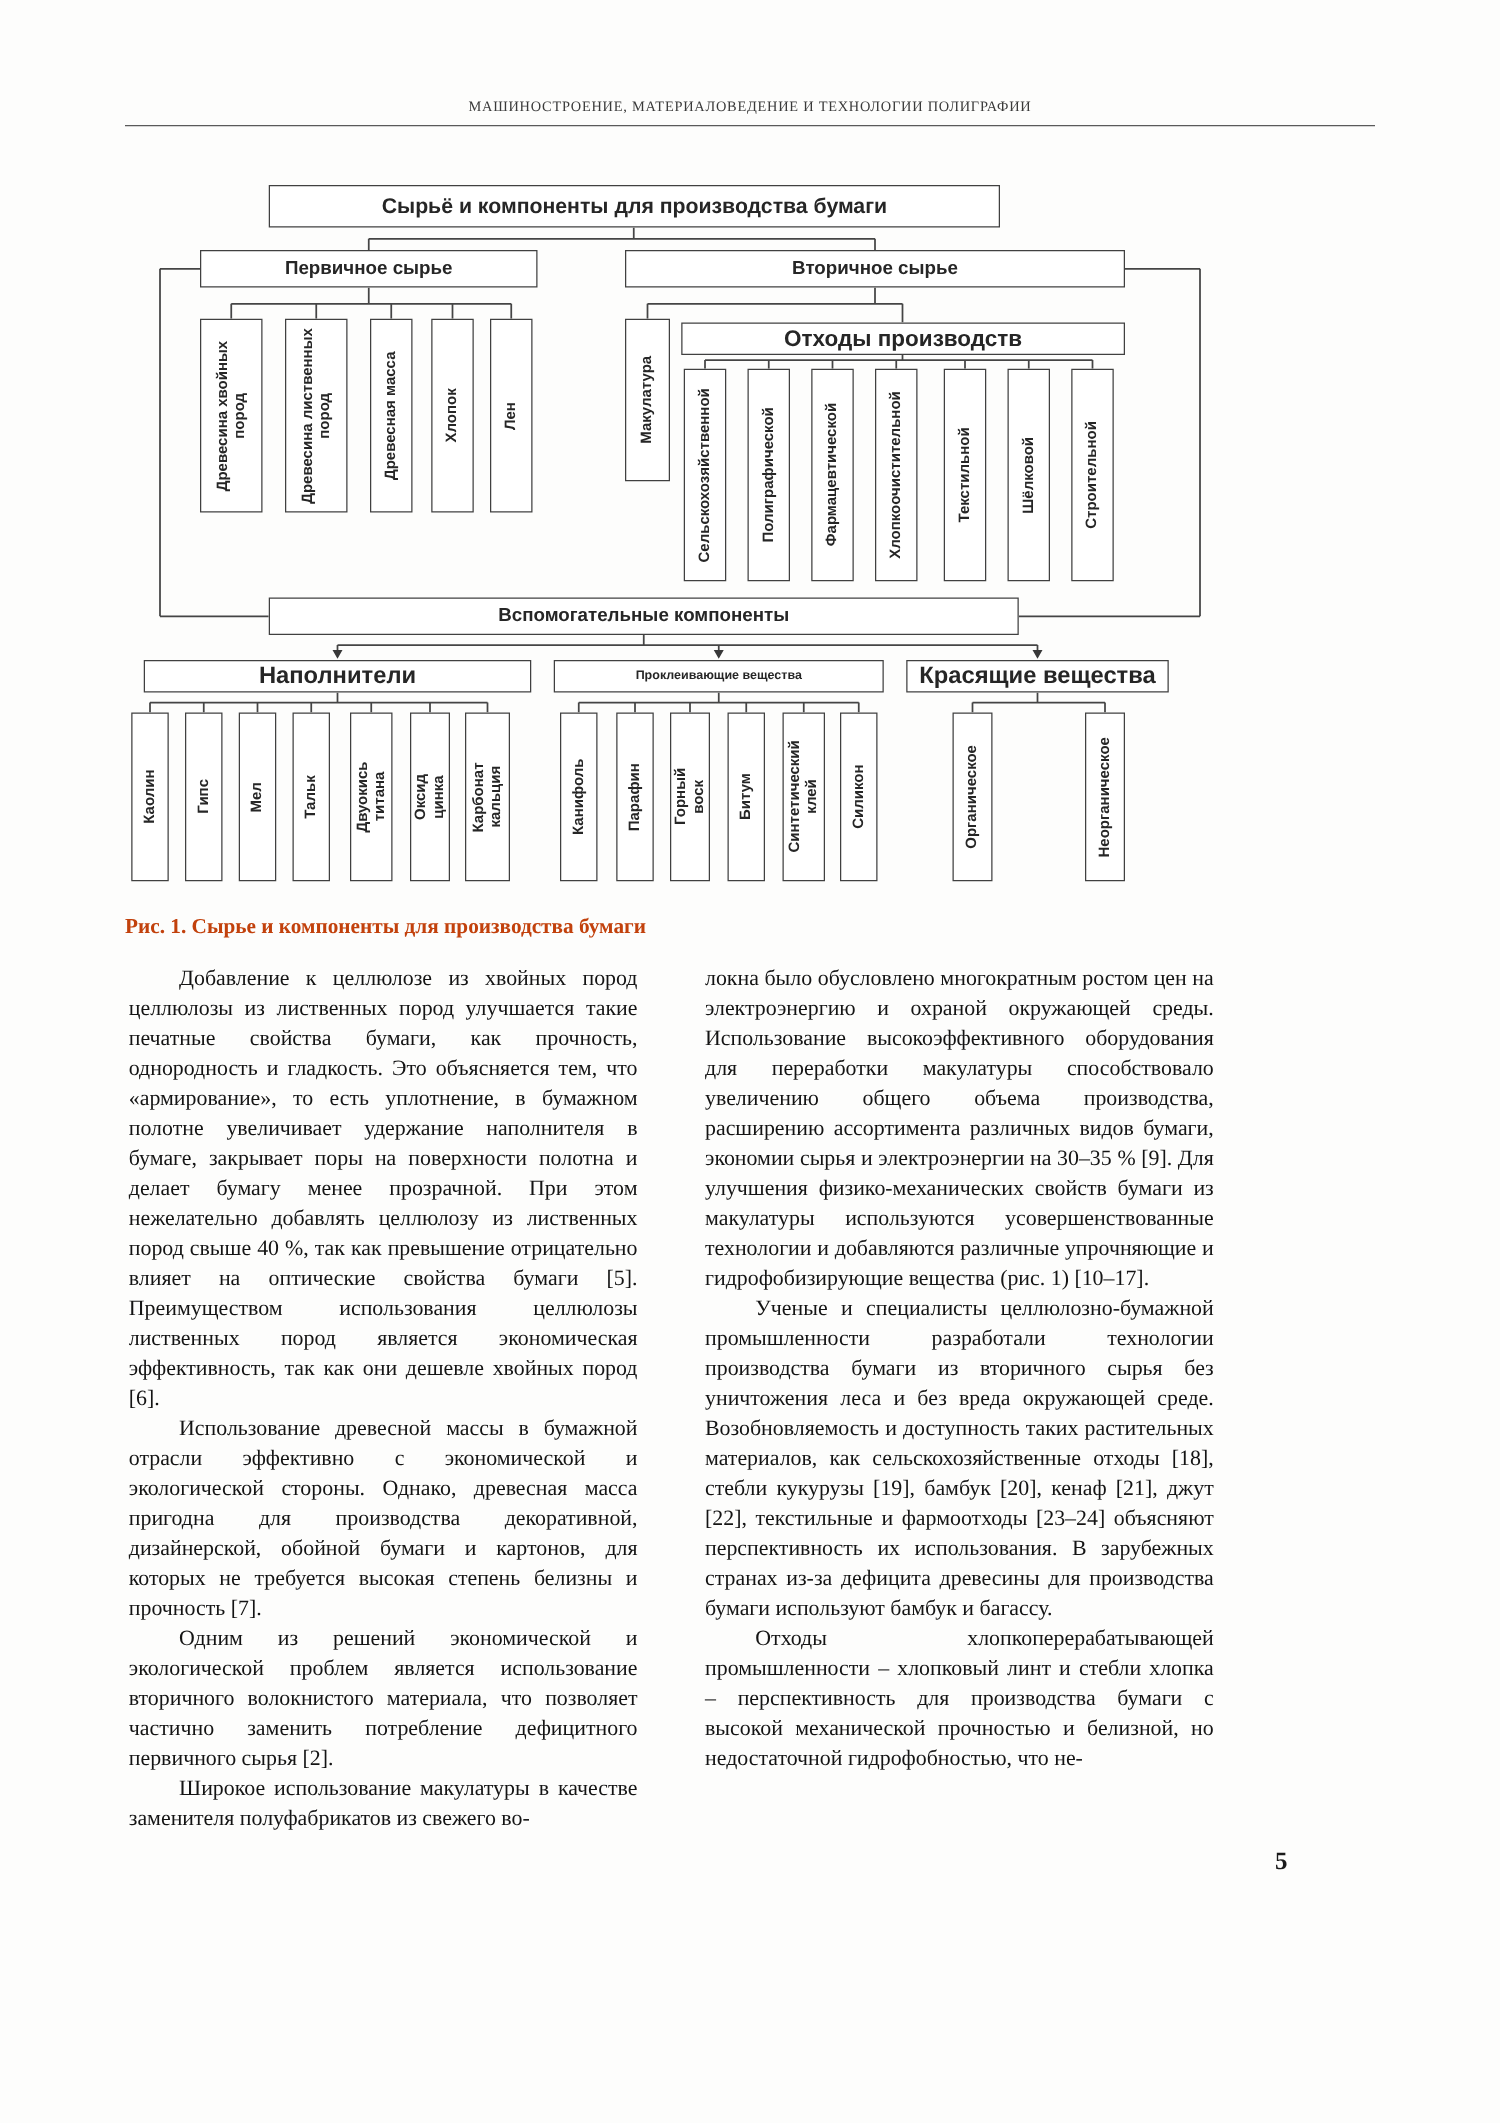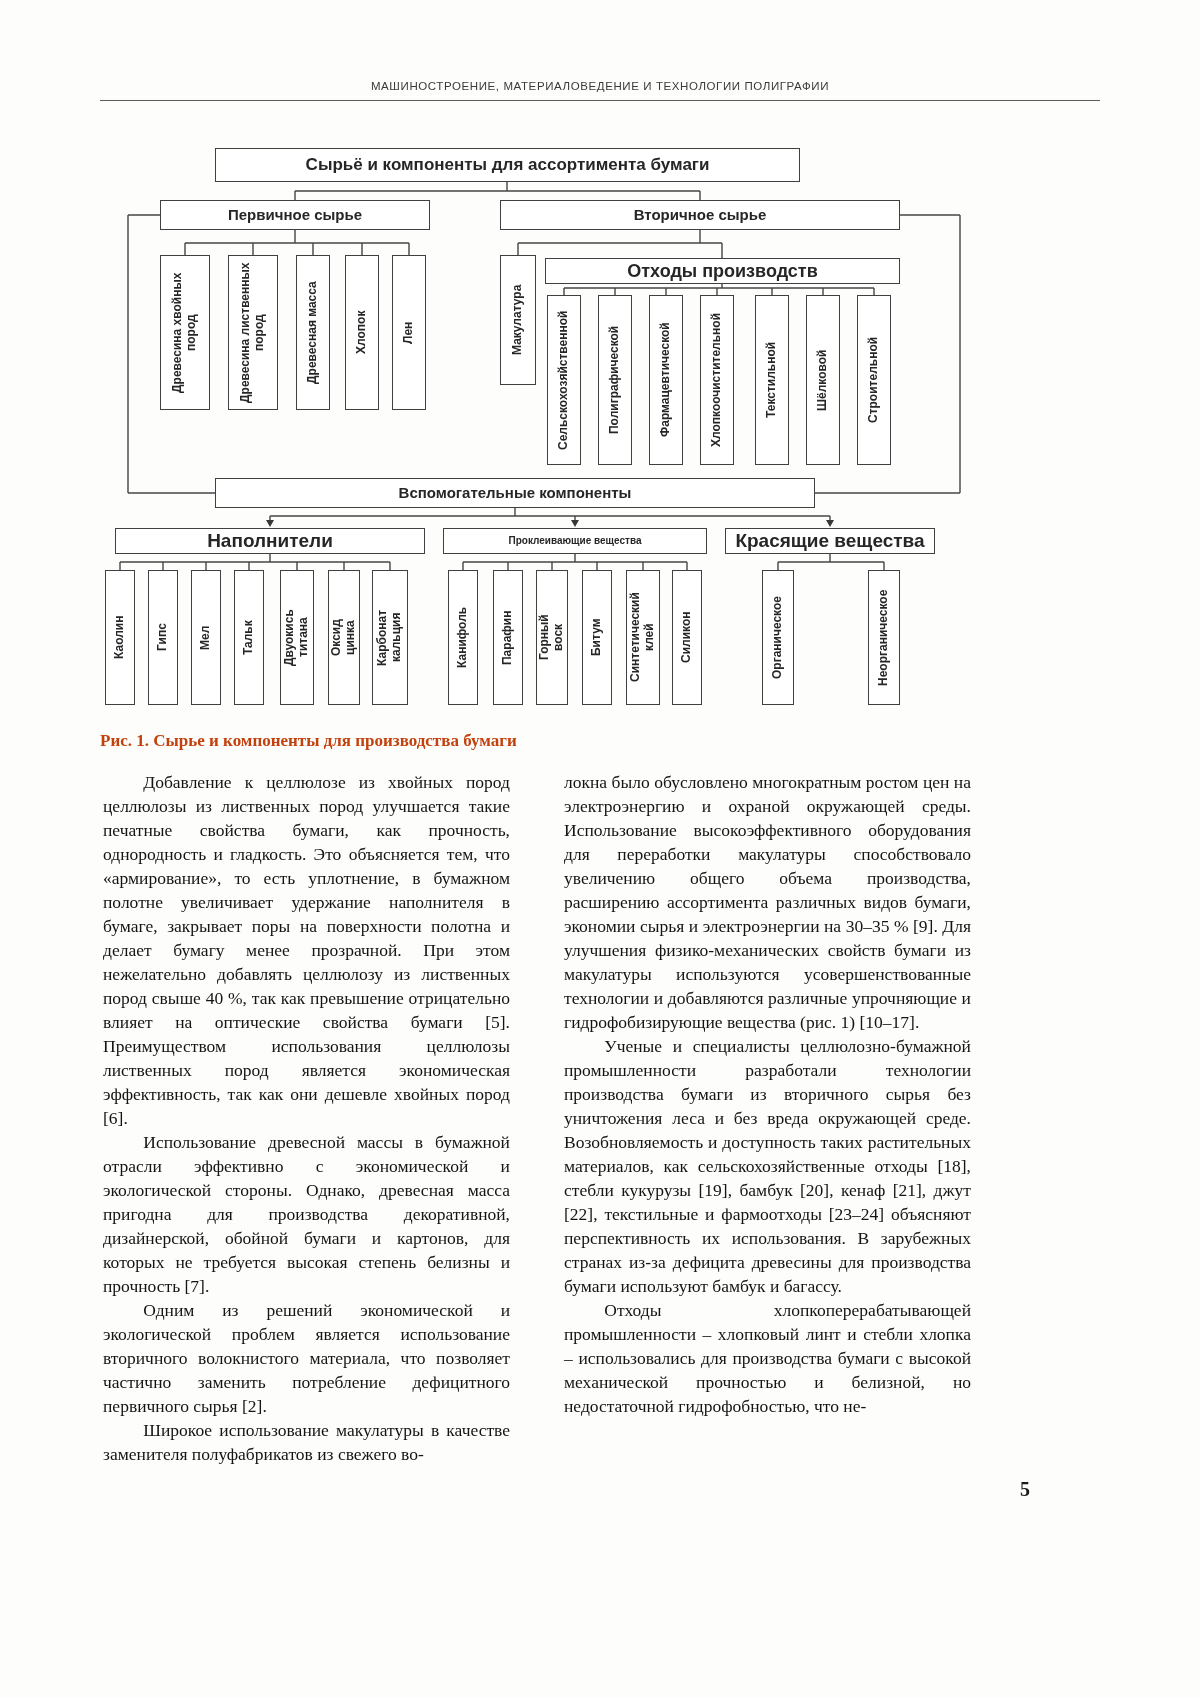--- a/index.html
+++ b/index.html
@@ -3,21 +3,21 @@
 <meta charset="utf-8">
 <style>
   * { margin:0; padding:0; box-sizing:border-box; }
   html,body { background:#ffffff; }
   body {
     width:1200px; height:1698px; position:relative; overflow:hidden;
     font-family:"Liberation Serif", serif; color:#151515; background:#fdfdfc;
   }
   .header {
     position:absolute; top:80px; left:100px; width:1000px; text-align:center;
-    font-family:Liberation Sans, sans-serif; font-size:11.5px; letter-spacing:.6px; color:#3a3a3a;
+    font-family:Liberation Serif, serif; font-size:11.5px; letter-spacing:.6px; color:#3a3a3a;
   }
   .header-rule { position:absolute; top:100px; left:100px; width:1000px; border-top:1.5px solid #5a5a5a; }
 
   
   .diagram { position:absolute; top:140px; left:100px; width:1000px; height:575px; }
   .connectors { position:absolute; left:0; top:0; width:1000px; height:575px; }
   .dbox {
     position:absolute; background:#fff; border:1.6px solid #404040;
     display:flex; align-items:center; justify-content:center; text-align:center;
     font-family:"Liberation Sans", sans-serif; font-weight:bold; color:#262626;
@@ -48,21 +48,21 @@
              M622 144V148M464 148H774M464 148V155M515 148V155M566 148V155M617 148V155M672 148V155M723 148V155M774 148V155
              M60 75H28M28 75V353M28 353H115
              M800 75H860M860 75V353M860 353H715
              M415 368V376M170 376H730M170 376V384M475 376V384M730 376V384
              M170 414V422M20 422H290M20 422V430M63 422V430M106 422V430M149 422V430M197 422V430M244 422V430M290 422V430
              M475 414V422M363 422H587M363 422V430M408 422V430M452 422V430M497 422V430M543 422V430M587 422V430
              M730 414V422M678 422H784M678 422V430M784 422V430" stroke="#454545" stroke-width="1.4" fill="none"></path>
     <path d="M166 380H174L170 387ZM471 380H479L475 387ZM726 380H734L730 387Z" fill="#383838" stroke="none"></path>
   </svg>
 
-  <div class="dbox" style="left:115px;top:8px;width:585px;height:34px;font-size:17px">Сырьё и компоненты для ассортимента бумаги</div>
+  <div class="dbox" style="left:115px;top:8px;width:585px;height:34px;font-size:17px">Сырьё и компоненты для производства бумаги</div>
 
   <div class="dbox" style="left:60px;top:60px;width:270px;height:30px;font-size:15px">Первичное сырье</div>
   <div class="dbox" style="left:400px;top:60px;width:400px;height:30px;font-size:15px">Вторичное сырье</div>
 
   <div class="dbox v" style="left:60px;top:115px;width:50px;height:155px">Древесина хвойных пород</div>
   <div class="dbox v" style="left:128px;top:115px;width:50px;height:155px">Древесина лиственных пород</div>
   <div class="dbox v" style="left:196px;top:115px;width:34px;height:155px">Древесная масса</div>
   <div class="dbox v" style="left:245px;top:115px;width:34px;height:155px">Хлопок</div>
   <div class="dbox v" style="left:292px;top:115px;width:34px;height:155px">Лен</div>
 
@@ -113,17 +113,17 @@
 <div class="columns">
   <div class="col">
     <p>Добавление к целлюлозе из хвойных пород целлюлозы из лиственных пород улучшается такие печатные свойства бумаги, как прочность, однородность и гладкость. Это объясняется тем, что «армирование», то есть уплотнение, в бумажном полотне увеличивает удержание наполнителя в бумаге, закрывает поры на поверхности полотна и делает бумагу менее прозрачной. При этом нежелательно добавлять целлюлозу из лиственных пород свыше 40 %, так как превышение отрицательно влияет на оптические свойства бумаги [5]. Преимуществом использования целлюлозы лиственных пород является экономическая эффективность, так как они дешевле хвойных пород [6].</p>
     <p>Использование древесной массы в бумажной отрасли эффективно с экономической и экологической стороны. Однако, древесная масса пригодна для производства декоративной, дизайнерской, обойной бумаги и картонов, для которых не требуется высокая степень белизны и прочность [7].</p>
     <p>Одним из решений экономической и экологической проблем является использование вторичного волокнистого материала, что позволяет частично заменить потребление дефицитного первичного сырья [2].</p>
     <p>Широкое использование макулатуры в качестве заменителя полуфабрикатов из свежего во-</p>
   </div>
   <div class="col">
     <p class="noindent">локна было обусловлено многократным ростом цен на электроэнергию и охраной окружающей среды. Использование высокоэффективного оборудования для переработки макулатуры способствовало увеличению общего объема производства, расширению ассортимента различных видов бумаги, экономии сырья и электроэнергии на 30–35 % [9]. Для улучшения физико-механических свойств бумаги из макулатуры используются усовершенствованные технологии и добавляются различные упрочняющие и гидрофобизирующие вещества (рис. 1) [10–17].</p>
     <p>Ученые и специалисты целлюлозно-бумажной промышленности разработали технологии производства бумаги из вторичного сырья без уничтожения леса и без вреда окружающей среде. Возобновляемость и доступность таких растительных материалов, как сельскохозяйственные отходы [18], стебли кукурузы [19], бамбук [20], кенаф [21], джут [22], текстильные и фармоотходы [23–24] объясняют перспективность их использования. В зарубежных странах из-за дефицита древесины для производства бумаги используют бамбук и багассу.</p>
-    <p>Отходы хлопкоперерабатывающей промышленности – хлопковый линт и стебли хлопка – использовались для производства бумаги с высокой механической прочностью и белизной, но недостаточной гидрофобностью, что не-</p>
+    <p>Отходы хлопкоперерабатывающей промышленности – хлопковый линт и стебли хлопка – перспективность для производства бумаги с высокой механической прочностью и белизной, но недостаточной гидрофобностью, что не-</p>
   </div>
 </div>
 
 <div class="pagenum">5</div>
 
 </body></html>

